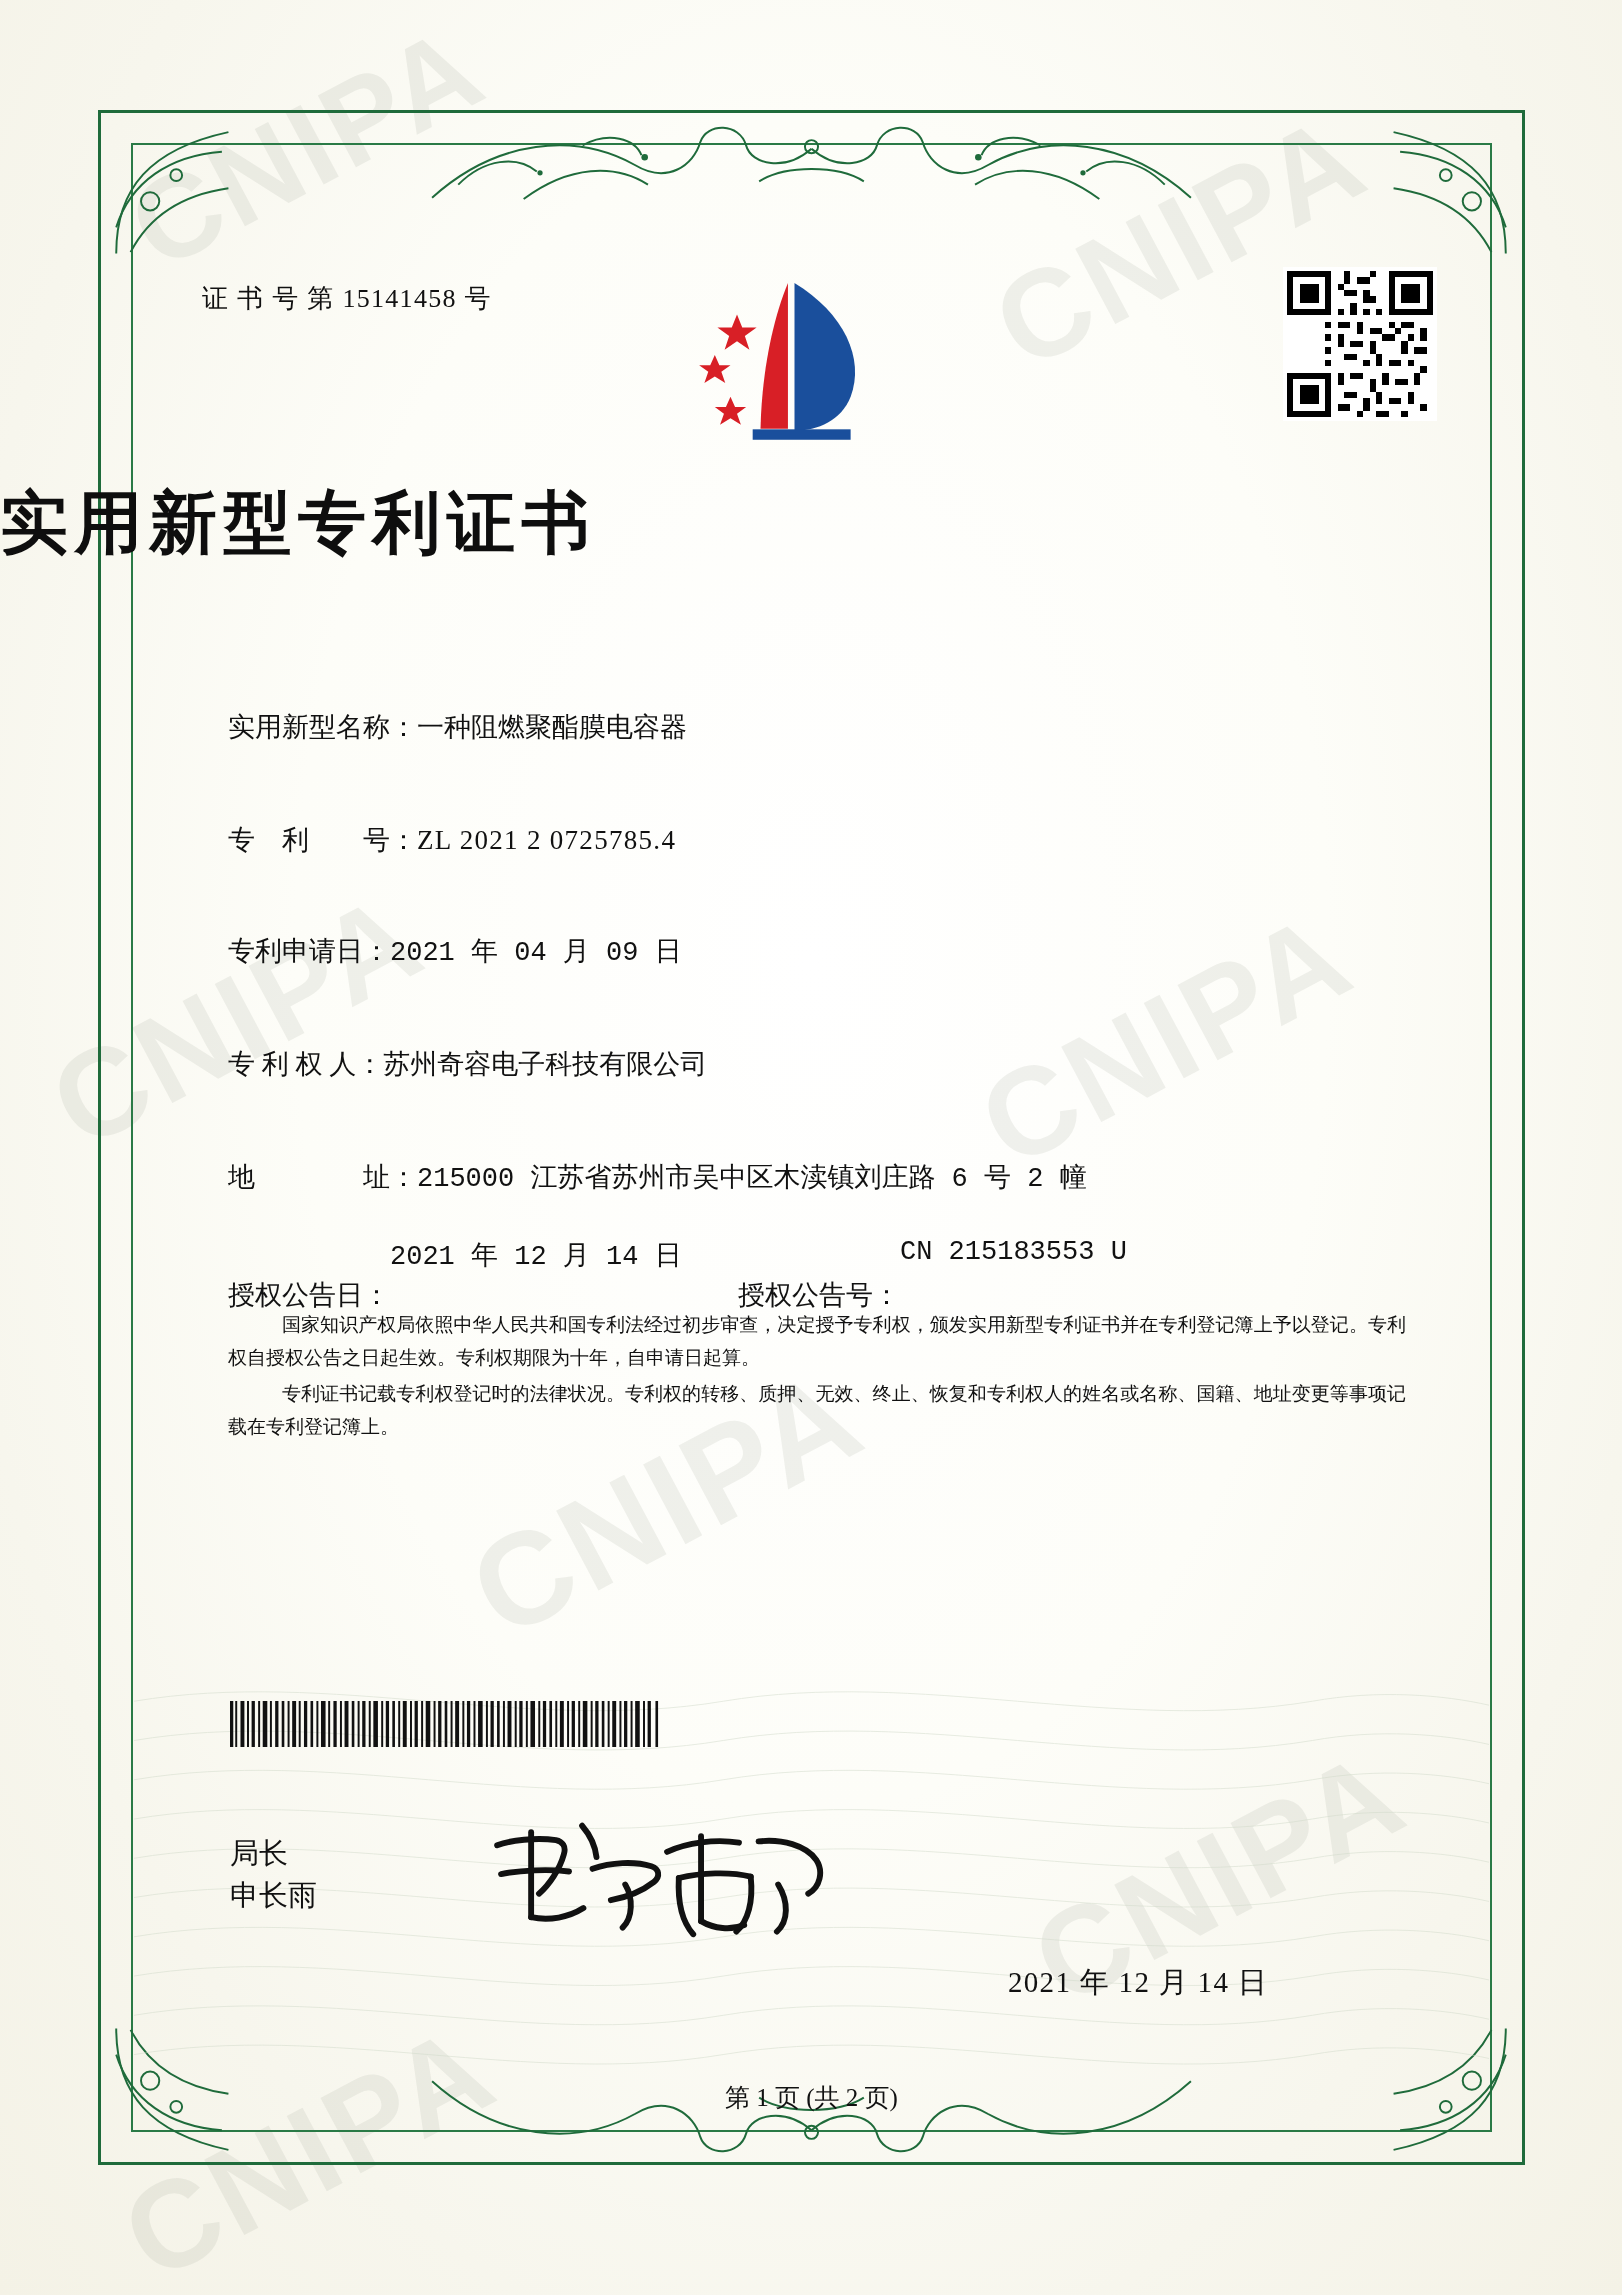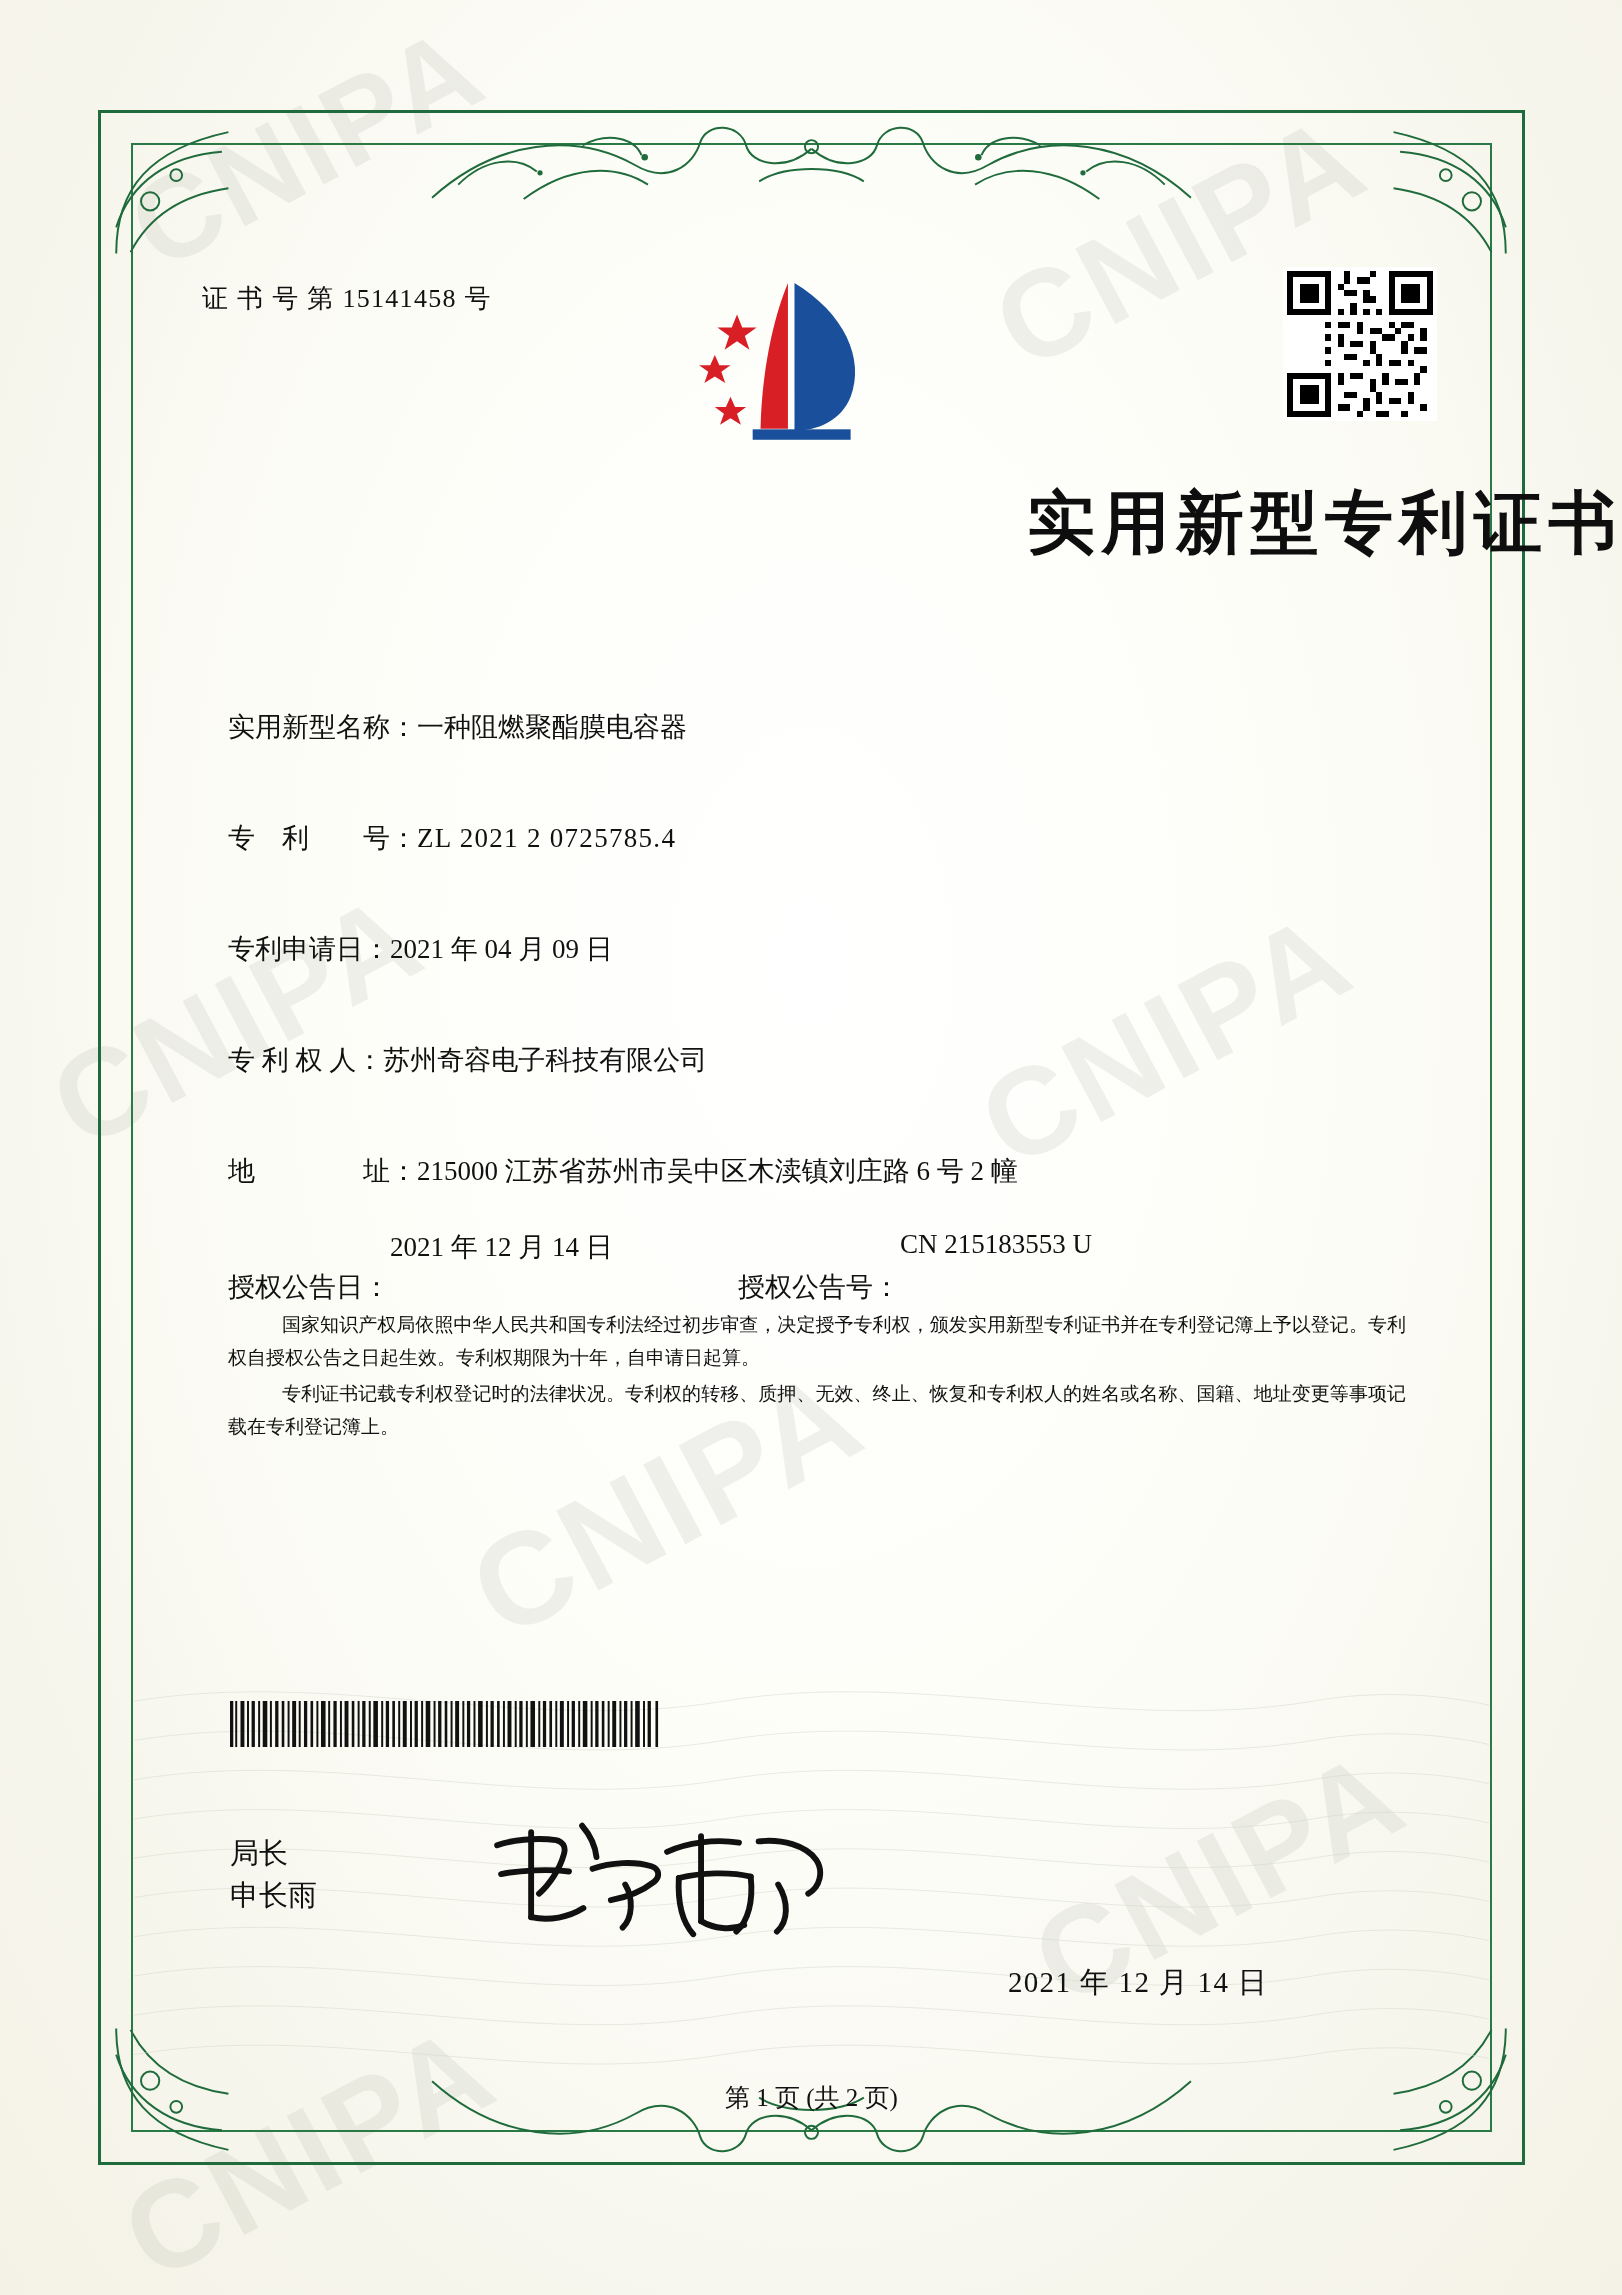--- a/index.html
+++ b/index.html
@@ -107,21 +107,21 @@
     box-sizing: border-box;
   }
   .qr svg { display:block; }
 
   
   .doc-title {
     position: absolute;
     left: 0;
     right: 0;
     top: 478px;
-    text-align: right;
+    text-align: left;
     font-size: 68px;
     font-weight: 700;
     letter-spacing: 6.5px;
     color: #0e0e0e;
     font-family: Liberation Mono, monospace;
   }
 
   
   .fields {
     position: absolute;
@@ -137,20 +137,21 @@
     margin-bottom: 44px;
     white-space: nowrap;
   }
   .field-label {
     display: inline-block;
     color: #111;
     margin-top: 40px;
   }
   .field-value {
     color: #111;
+    font-family: Liberation Mono, monospace;
   }
   .mono-num {
     font-family: "Liberation Serif", serif;
     letter-spacing: 1.3px;
   }
 
   .row-dual {
     display: flex;
     align-items: flex-start;
     font-size: 27px;

